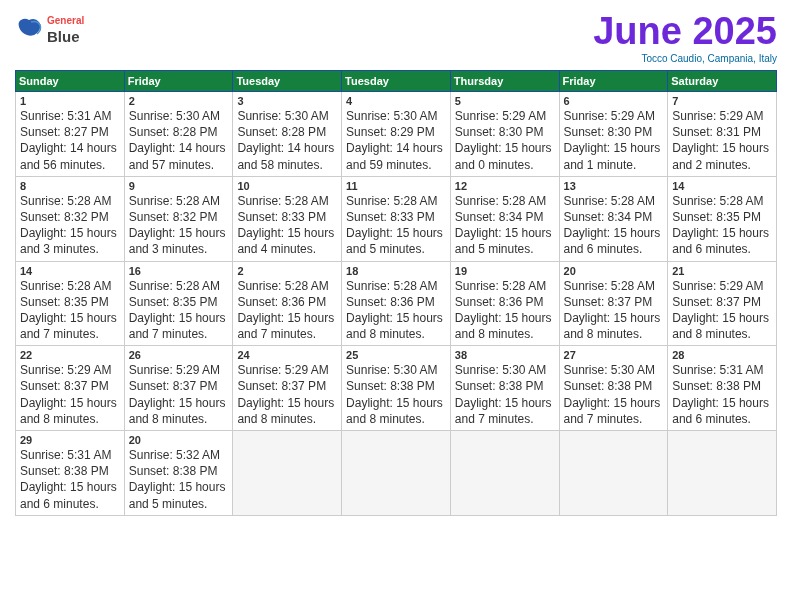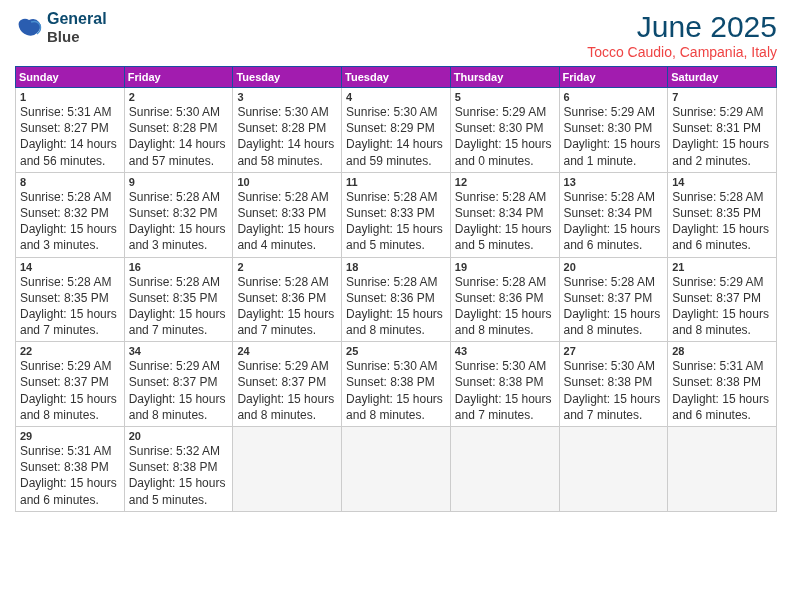--- a/index.html
+++ b/index.html
@@ -21,52 +21,52 @@
       justify-content: space-between;
       align-items: flex-start;
       margin-bottom: 6px;
     }
     .logo {
       display: flex;
       align-items: center;
       gap: 4px;
     }
     .logo-text-general {
-      font-size: 16px;
-      font-weight: bold;
-      color: #0c4a6e;
+      font-size: 10px;
+      font-weight: bold;
+      color: #ef4444;
     }
     .logo-text-blue {
       font-size: 15px;
       font-weight: bold;
       color: #404040;
     }
     .logo-icon {
       width: 28px;
       height: 22px;
     }
     .title-area {
       text-align: right;
     }
     .month-title {
-      font-size: 30px;
-      font-weight: normal;
-      color: #0c4a6e;
+      font-size: 38px;
+      font-weight: bold;
+      color: #6d28d9;
     }
     .subtitle {
-      font-size: 14px;
-      color: #ef4444;
+      font-size: 10px;
+      color: #0369a1;
     }
     .calendar-table {
       width: 100%;
       border-collapse: collapse;
       table-layout: fixed;
     }
     .calendar-table thead tr th {
-      background: #a21caf;
+      background: #15803d;
       color: #fff;
       font-size: 11px;
       font-weight: bold;
       padding: 4px 3px;
       text-align: left;
       border: 1px solid #1a4d9f;
     }
     .calendar-table tbody tr td {
       border: 1px solid #ccc;
       vertical-align: top;
@@ -304,21 +304,21 @@
         <tr>
           <td>
           <span class="day-number">22</span>
           <div class="cell-text">
             Sunrise: 5:29 AM<br>
             Sunset: 8:37 PM<br>
             Daylight: 15 hours and 8 minutes.
           </div>
         </td>
           <td>
-          <span class="day-number">34</span>
+          <span class="day-number">26</span>
           <div class="cell-text">
             Sunrise: 5:29 AM<br>
             Sunset: 8:37 PM<br>
             Daylight: 15 hours and 8 minutes.
           </div>
         </td>
           <td>
           <span class="day-number">24</span>
           <div class="cell-text">
             Sunrise: 5:29 AM<br>
@@ -328,21 +328,21 @@
         </td>
           <td>
           <span class="day-number">25</span>
           <div class="cell-text">
             Sunrise: 5:30 AM<br>
             Sunset: 8:38 PM<br>
             Daylight: 15 hours and 8 minutes.
           </div>
         </td>
           <td>
-          <span class="day-number">43</span>
+          <span class="day-number">38</span>
           <div class="cell-text">
             Sunrise: 5:30 AM<br>
             Sunset: 8:38 PM<br>
             Daylight: 15 hours and 7 minutes.
           </div>
         </td>
           <td>
           <span class="day-number">27</span>
           <div class="cell-text">
             Sunrise: 5:30 AM<br>

